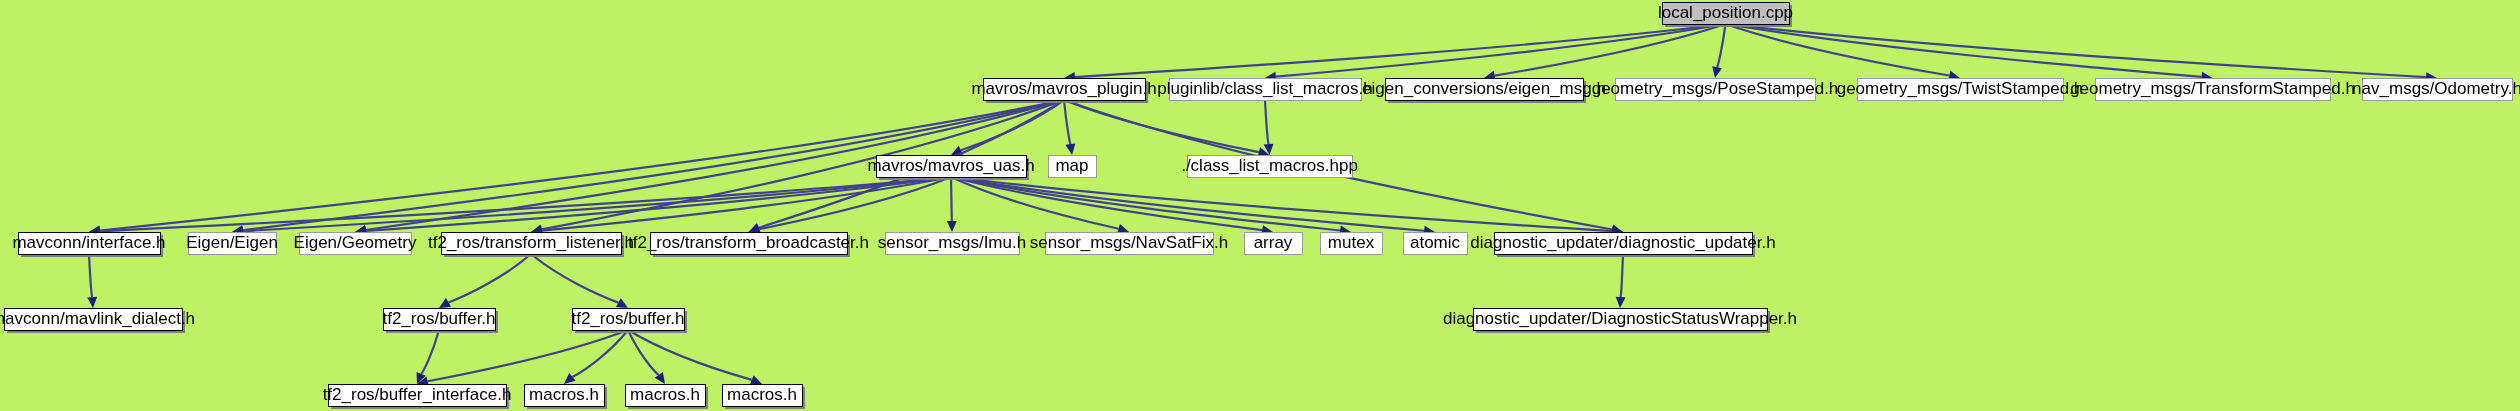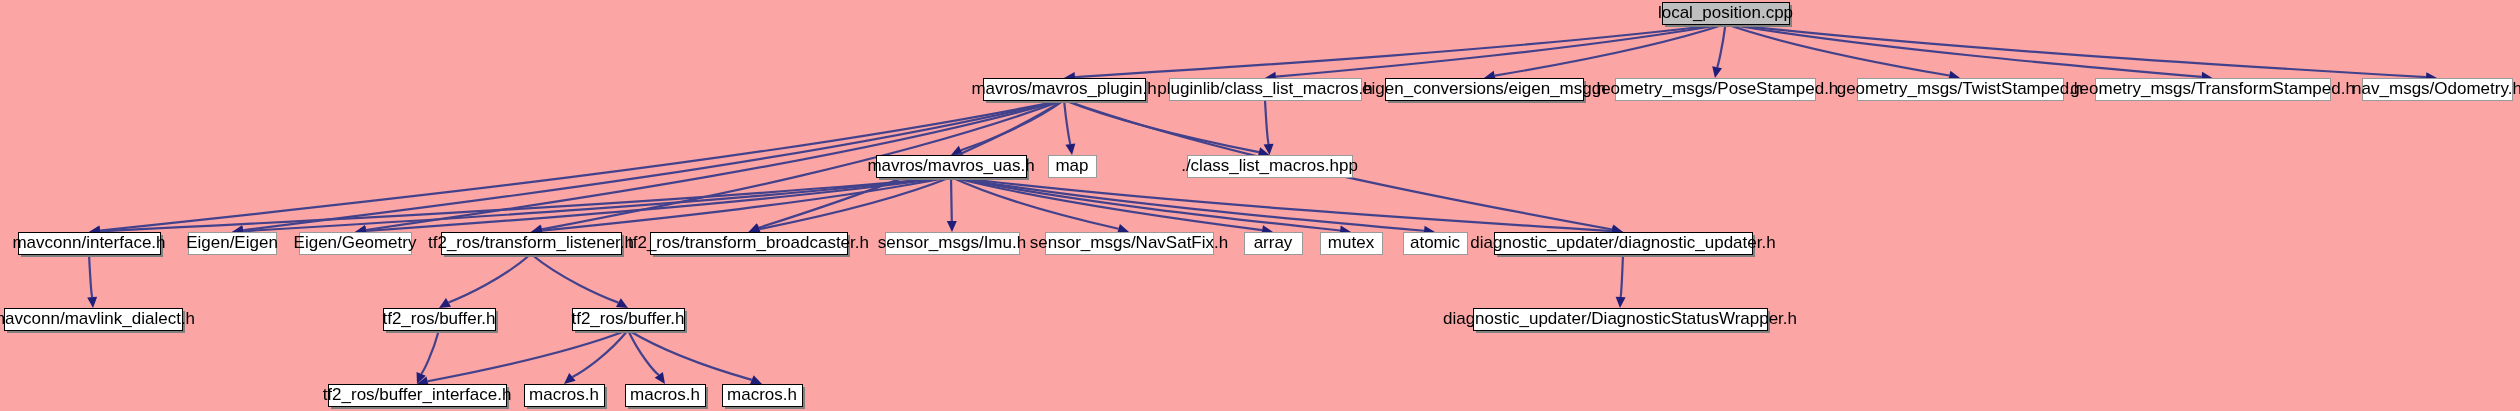--- a/index.html
+++ b/index.html
@@ -7,21 +7,21 @@
     padding: 0;
     background: #ffffff;
   }
   body {
     font-family: "Liberation Sans", "DejaVu Sans", sans-serif;
   }
   #graph-root {
     position: relative;
     width: 2520px;
     height: 411px;
-    background: #fca5a5;
+    background: #bef264;
     overflow: hidden;
   }
   #graph-svg {
     position: absolute;
     left: 0;
     top: 0;
     width: 2520px;
     height: 411px;
     display: block;
   }

